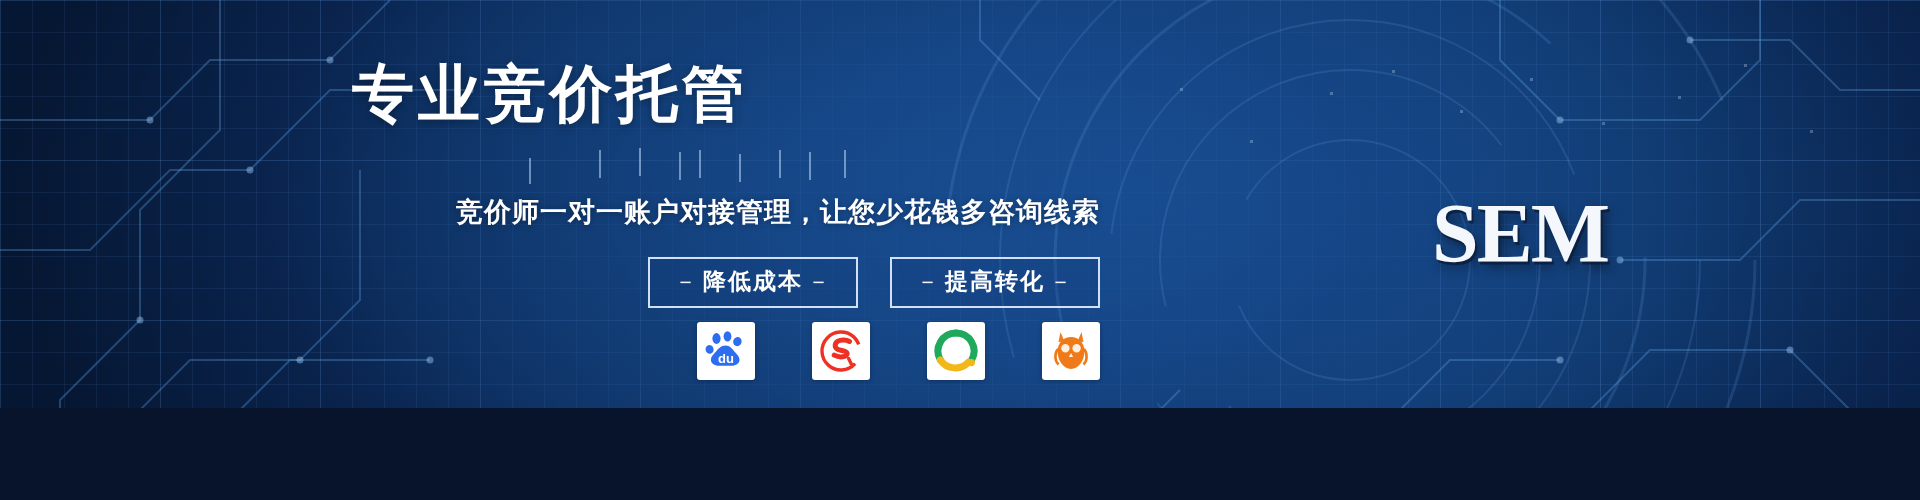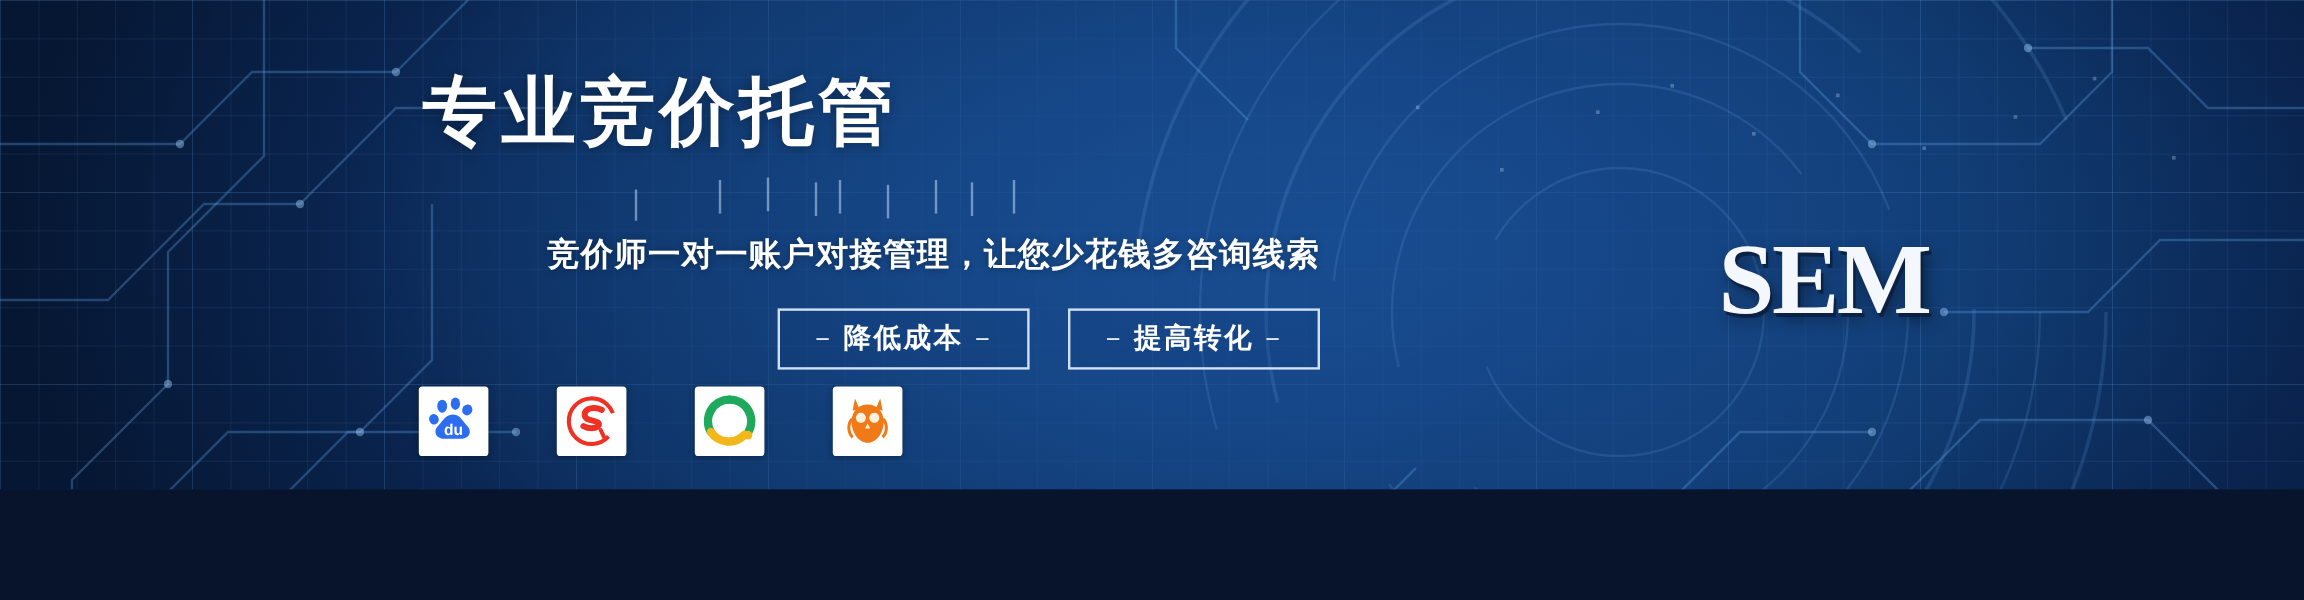--- a/index.html
+++ b/index.html
@@ -93,21 +93,21 @@
     white-space:nowrap;
     background:rgba(14,58,116,.18);
   }
   .badge .dash{opacity:.95; font-weight:normal; padding:0 4px;}
 
   .logos{
     position:absolute;
     left:0; top:322px;
     width:1100px;
     display:flex;
-    justify-content:center;
+    justify-content:flex-end;
     gap:57px;
   }
   .logo{
     width:58px; height:58px;
     background:#ffffff;
     border-radius:3px;
     display:flex; align-items:center; justify-content:center;
     box-shadow:0 1px 5px rgba(0,0,0,.28);
   }
   .logo svg{display:block;}

